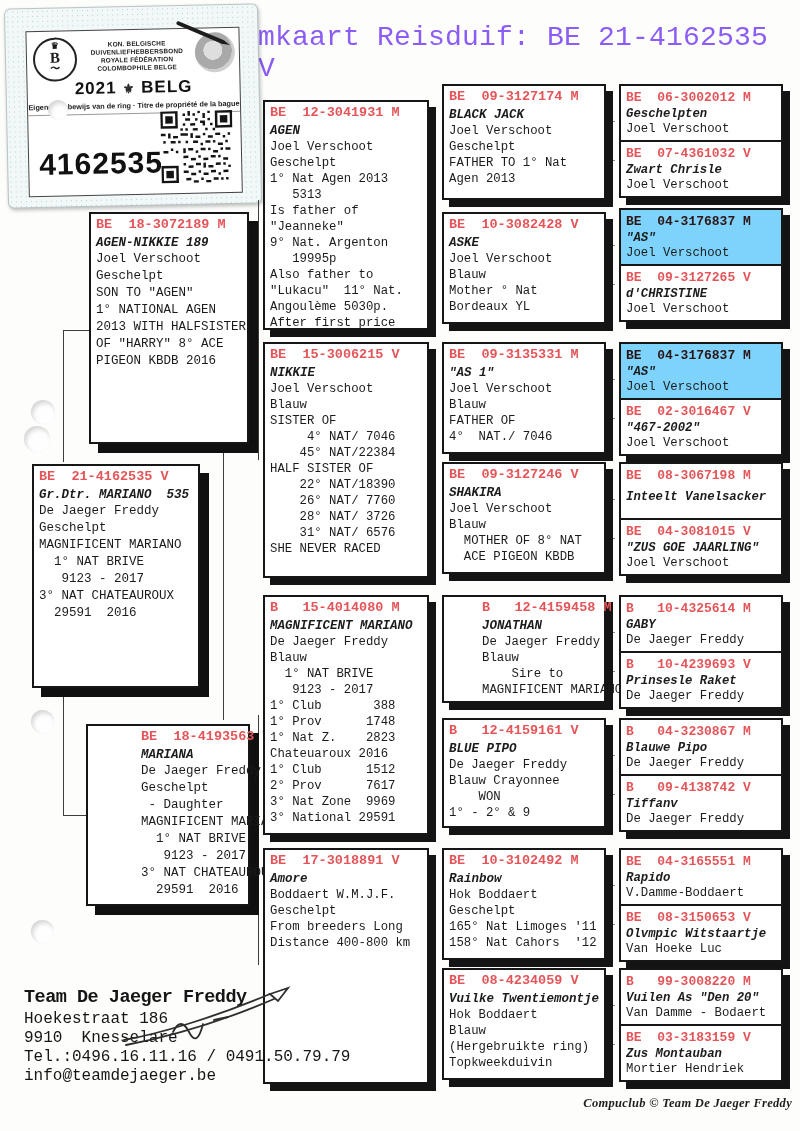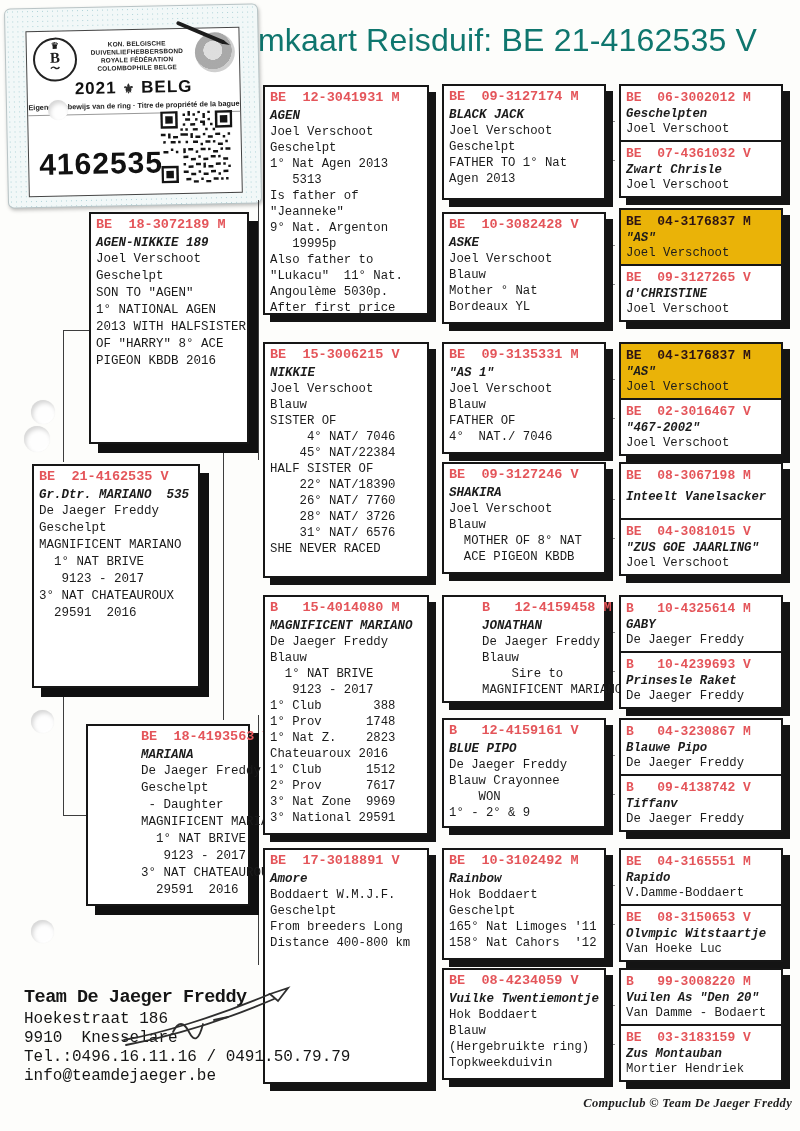--- a/index.html
+++ b/index.html
@@ -19,21 +19,21 @@
 
   
   .unit{position:absolute;left:619px;width:164px;background:#fff;border:2px solid #161616;
         box-shadow:7px 7px 0 #141414;box-sizing:border-box;
         font-family:"Liberation Mono","DejaVu Sans Mono",monospace;}
   .mini{height:53px;overflow:hidden;padding-top:1px;}
   .mini + .mini{border-top:2px solid #161616;}
   .mini .ring{font-size:13px;line-height:17px;}
   .mini .name{font-size:12.3px;line-height:15px;}
   .mini .body{font-size:12.3px;line-height:15px;}
-  .mini.hl{background:#eab308;}
+  .mini.hl{background:#7dd3fc;}
   .mini.hl .ring{color:#2d1415;}
 
   
   .vline{position:absolute;width:0;border-left:1.5px solid #3d3d3d;}
   .hline{position:absolute;height:0;border-top:1.5px solid #3d3d3d;}
   .bracket{position:absolute;width:5px;border:1.5px solid #8a8a8a;border-right:none;box-sizing:border-box;}
 
   
   .hole{position:absolute;border-radius:50%;background:#fefefe;
         box-shadow:inset 2px 3px 4px rgba(0,0,0,.16), inset -1px -2px 3px rgba(255,255,255,.9), 0 0 1px rgba(0,0,0,.08);}
@@ -61,22 +61,22 @@
   .penmark:after{content:"";position:absolute;right:-6px;top:0;border-left:8px solid #1d1d1d;
            border-top:2px solid transparent;border-bottom:2px solid transparent;}
   .year-row{text-align:center;font-weight:bold;font-size:17px;letter-spacing:1px;color:#111;margin-top:-4px;}
   .year-row .crest{font-size:13px;padding:0 6px;color:#2b2b2b;}
   .own-row{text-align:center;font-weight:bold;font-size:7.3px;color:#222;margin-top:3px;
            border-bottom:1px solid #999;padding-bottom:3px;width:100%;}
   .big-number{position:absolute;left:10px;bottom:14px;font-size:30px;font-weight:bold;letter-spacing:1px;color:#111;}
   .qr{position:absolute;right:8px;bottom:10px;}
 
   
-  .title{position:absolute;left:258px;top:22px;font-size:32px;color:#0f766e;letter-spacing:.2px;
-         font-family:Liberation Sans, sans-serif;}
+  .title{position:absolute;left:258px;top:22px;font-size:28px;color:#8b5cf6;letter-spacing:.2px;
+         font-family:Liberation Mono, monospace;}
 
   
   .team{position:absolute;left:24px;top:986px;font-family:"Liberation Mono","DejaVu Sans Mono",monospace;color:#151515;}
   .team .tname{font-size:18.5px;font-weight:bold;letter-spacing:-0.5px;line-height:24px;}
   .team .tline{font-size:16px;line-height:19px;white-space:pre;}
   .credit{position:absolute;right:8px;top:1096px;font-family:"Liberation Serif",serif;font-style:italic;
           font-weight:bold;font-size:12.5px;color:#1e1e1e;letter-spacing:.3px;}
   .pen-sig{position:absolute;left:118px;top:980px;}
 </style>
 </head>
@@ -178,21 +178,21 @@
     <div class="body">De Jaeger Freddy
 Geschelpt
  - Daughter
 MAGNIFICENT MARIANO
   1° NAT BRIVE
    9123 - 2017
 3° NAT CHATEAUROUX
   29591  2016</div>
   </div>
 
-  <div class="box col2" style="top:85px;height:230px;">
+  <div class="box col2" style="top:100px;height:230px;">
     <div class="ring">BE  12-3041931 M</div>
     <div class="name">AGEN</div>
     <div class="body">Joel Verschoot
 Geschelpt
 1° Nat Agen 2013
    5313
 Is father of
 "Jeanneke"
 9° Nat. Argenton
    19995p

